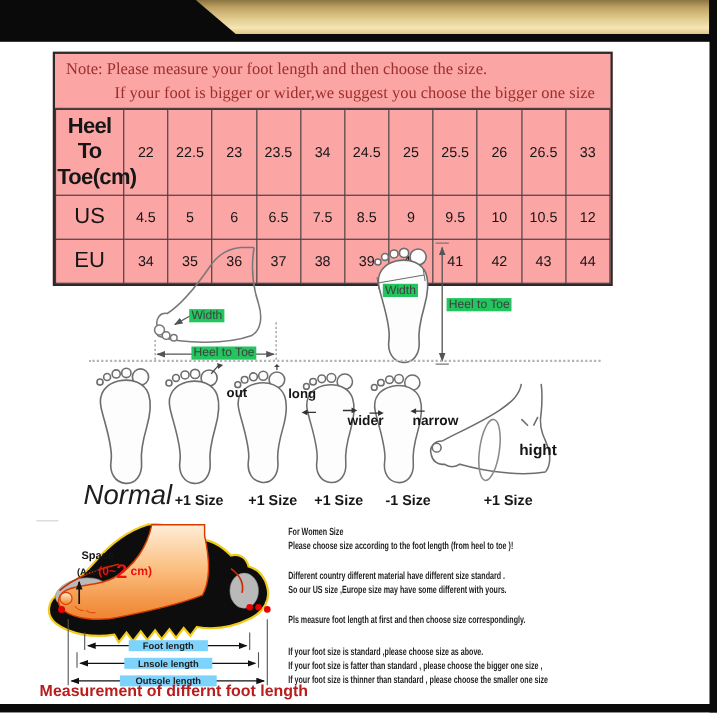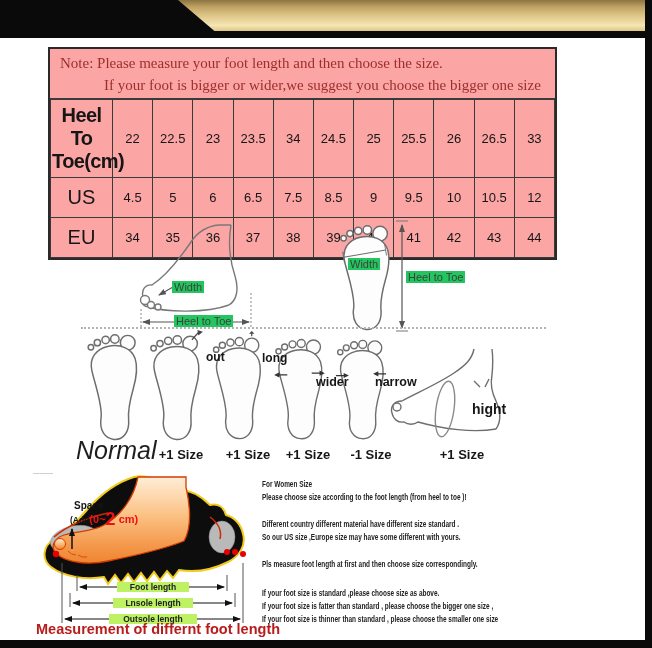--- a/index.html
+++ b/index.html
@@ -45,21 +45,21 @@
     font-weight:bold; font-size:13px; color:#161616; white-space:nowrap; }
   .normal-caption { position:absolute; left:76px; top:436px; font-family:Liberation Sans, sans-serif;
     font-style:italic; font-size:25px; color:#1d1d1d; white-space:nowrap; }
 
   
   .space-l1 { position:absolute; left:74px; top:500px; font-size:10px; font-weight:bold; color:#151515; }
   .space-l2 { position:absolute; left:70px; top:509px; white-space:nowrap; font-weight:bold; }
   .space-add { font-size:8.5px; color:#151515; vertical-align:2px; }
   .space-red { color:#ee1111; font-size:11px; vertical-align:2px; }
   .space-red-big { color:#ee1111; font-size:18px; }
-  .measure-label { position:absolute; background:#bef264; text-align:center;
+  .measure-label { position:absolute; background:#7dd3fc; text-align:center;
     font-size:8.5px; font-weight:bold; color:#202020; white-space:nowrap; }
   .footer-caption { position:absolute; left:36px; top:621px; font-size:14.5px;
     font-weight:bold; color:#b91c1c; white-space:nowrap; }
 
   
   .info-line { position:absolute; left:262px; font-size:9.5px; font-weight:bold; color:#222;
     white-space:nowrap; transform:scaleX(0.68); transform-origin:0 0; }
   .il0 { top:478px; } .il1 { top:491px; } .il2 { top:518px; } .il3 { top:531px; }
   .il4 { top:558px; } .il5 { top:587px; } .il6 { top:600px; } .il7 { top:613px; }
 

